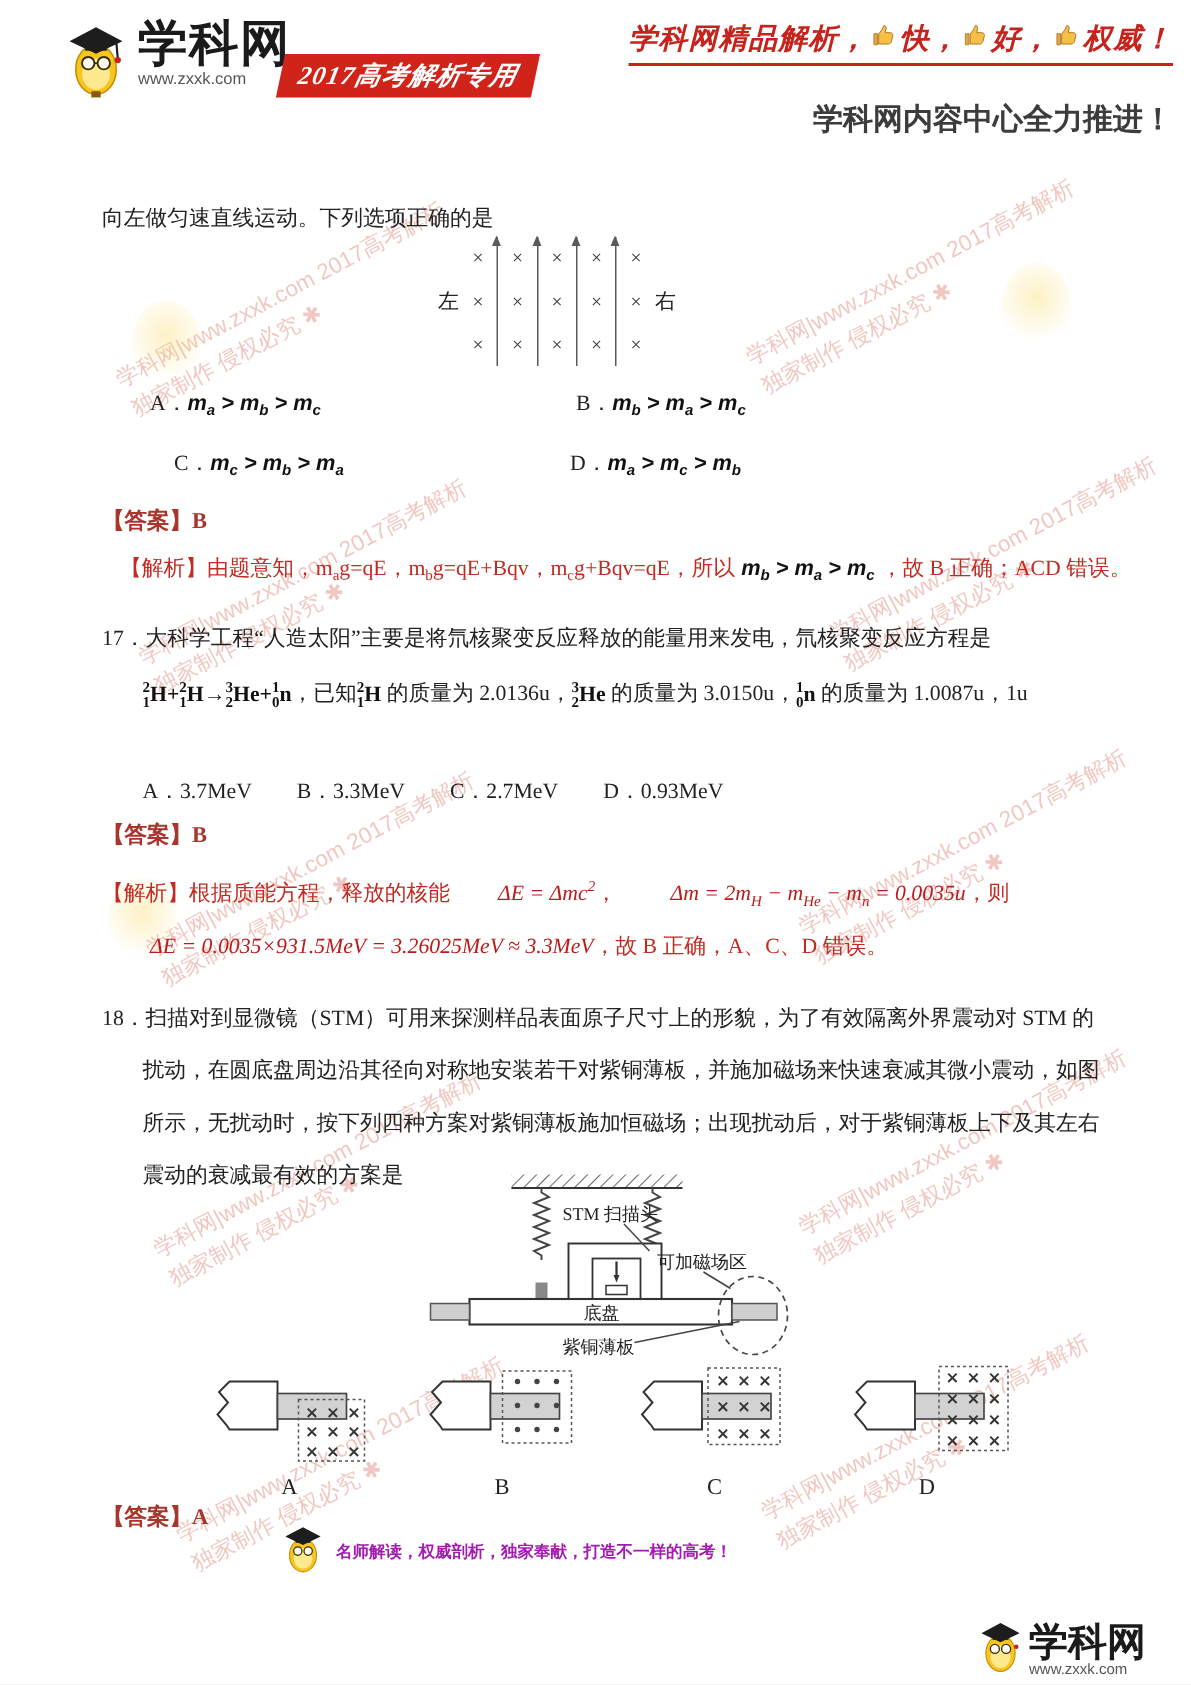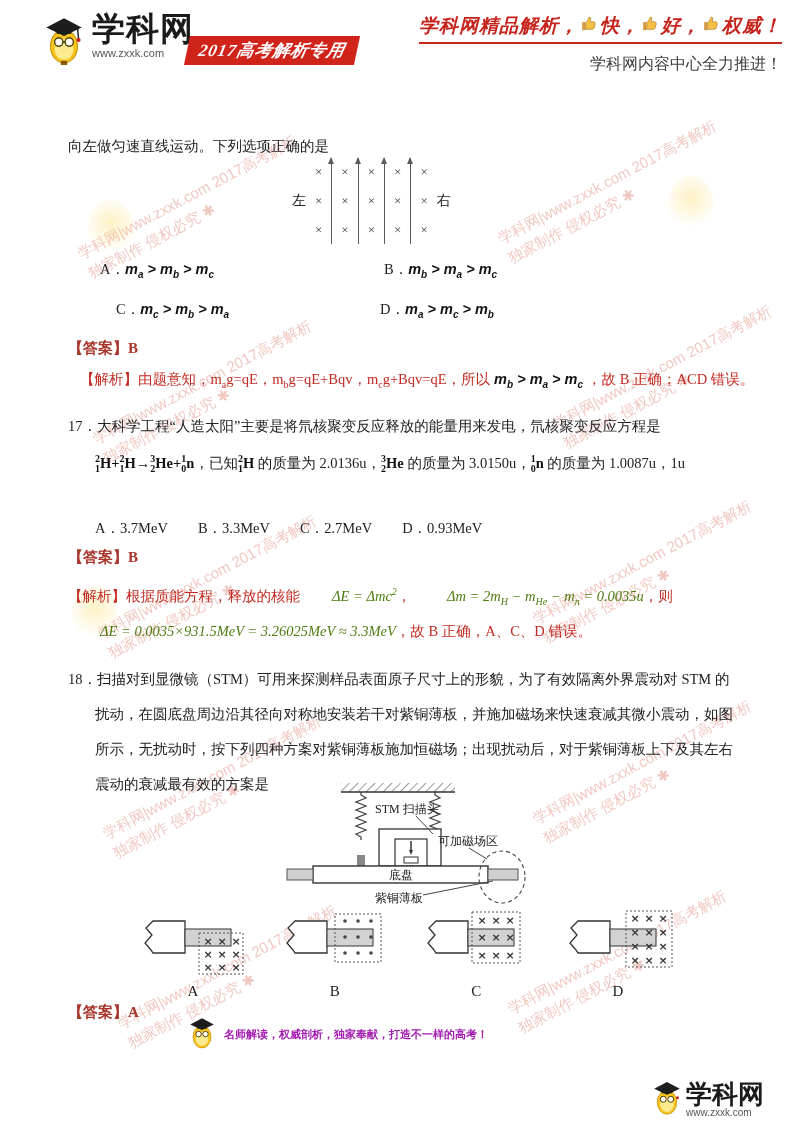--- a/index.html
+++ b/index.html
@@ -10,36 +10,36 @@
   
   .hdr-logo{position:absolute;left:42px;top:12px;display:flex;align-items:flex-start;}
   .logo-txt{margin-left:6px;}
   .logo-name{font-family:"Liberation Sans",sans-serif;font-size:33px;font-weight:bold;color:#1a1a1a;line-height:34px;letter-spacing:1px;}
   .logo-url{font-family:"Liberation Sans",sans-serif;font-size:11px;color:#555;margin-top:1px;}
   .hdr-badge{position:absolute;left:187px;top:36px;background:#d0241b;color:#fff;transform:skewX(-12deg);
              padding:3px 12px;font-size:17px;font-weight:bold;font-style:italic;letter-spacing:1px;}
   .hdr-right{position:absolute;right:12px;top:13px;width:370px;text-align:right;}
   .slogan{display:inline-flex;align-items:center;gap:2px;color:#c5231c;font-weight:bold;font-size:19px;
           font-style:italic;letter-spacing:1px;border-bottom:2px solid #c5231c;padding-bottom:3px;}
-  .subtitle{font-size:16px;color:#3c3c3c;margin-top:10px;font-family:"Liberation Sans",sans-serif;font-weight:normal;}
+  .subtitle{font-size:20px;color:#3c3c3c;margin-top:22px;font-family:"Liberation Sans",sans-serif;font-weight:bold;}
 
   
   .wm{position:absolute;transform:rotate(-28deg);color:rgba(219,122,108,0.42);font-size:15px;
       line-height:22px;white-space:nowrap;pointer-events:none;font-family:"Liberation Sans",sans-serif;}
   .wm-blob{position:absolute;width:46px;height:58px;border-radius:50%;
            background:radial-gradient(circle at 50% 40%, rgba(250,215,90,.35), rgba(250,215,90,0) 70%);
            pointer-events:none;}
 
   
   .line{position:absolute;font-size:14.5px;white-space:nowrap;line-height:22px;}
   .red{color:#c22a22;}
   .ans{color:#a8362c;font-weight:bold;font-size:15px;}
   .mvar{font-style:italic;font-family:"Liberation Serif",serif;}
   .mathb{font-style:italic;font-weight:bold;color:#111;font-family:Liberation Sans, sans-serif;}
-  .mathn{font-style:italic;color:#4d7c0f;font-family:"Liberation Serif",serif;padding-left:32px;}
+  .mathn{font-style:italic;color:#b91c1c;font-family:"Liberation Serif",serif;padding-left:32px;}
   .nuc{font-weight:bold;color:#111;}
   .nuc sub{margin-left:-0.5em;}
   sub,sup{font-size:10px;}
 
   .optrow16 span.lab{font-size:14.5px;}
   .opt17 span{margin-right:30px;}
 
   
   .fieldfig{position:absolute;left:292px;top:158px;display:flex;align-items:center;gap:9px;height:86px;}
   .fcol{display:flex;flex-direction:column;justify-content:space-between;height:74px;font-size:13px;color:#3a3a3a;text-align:center;}

